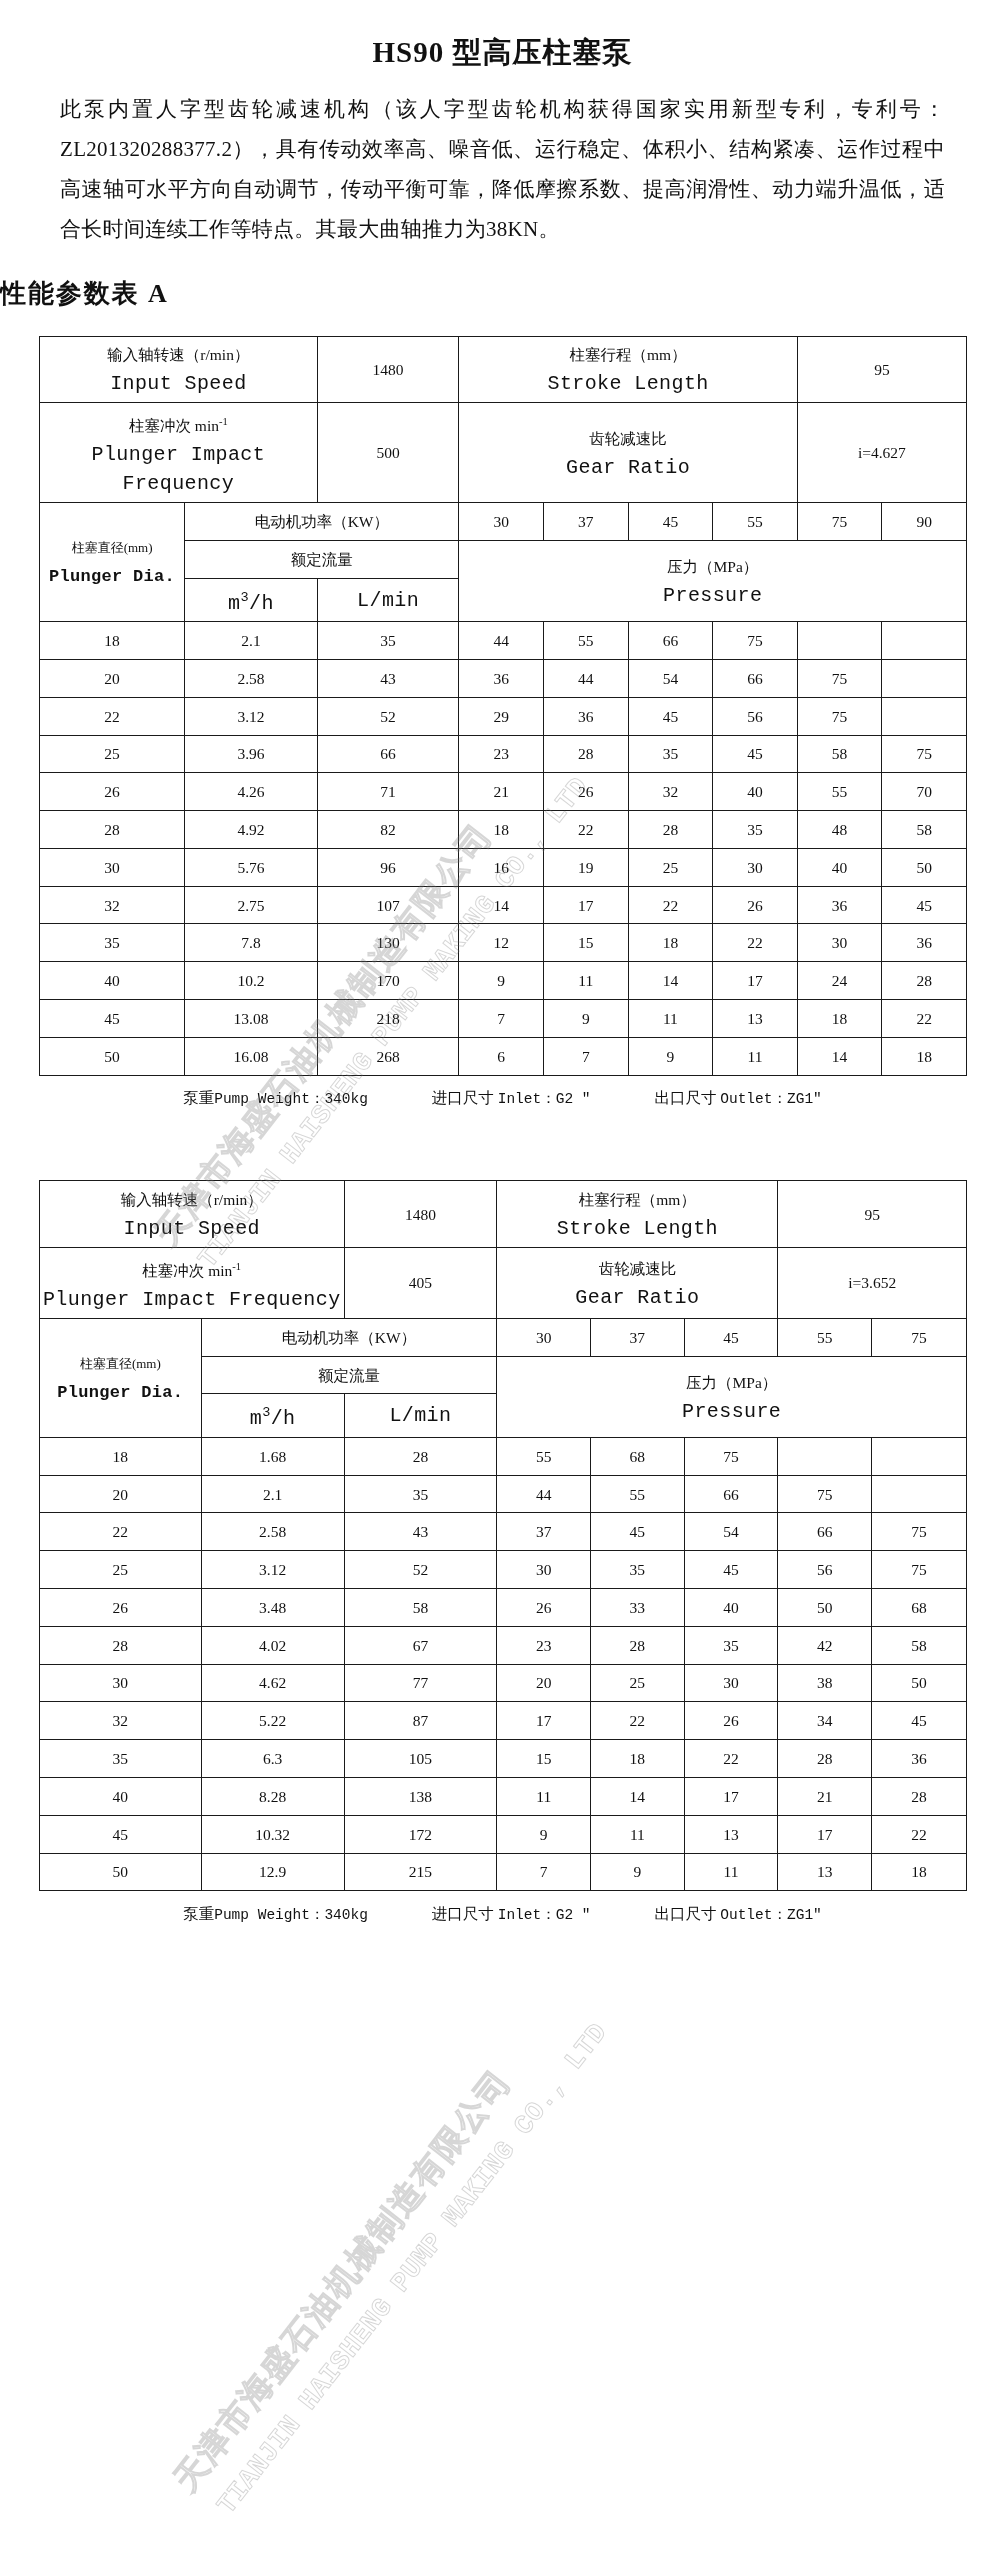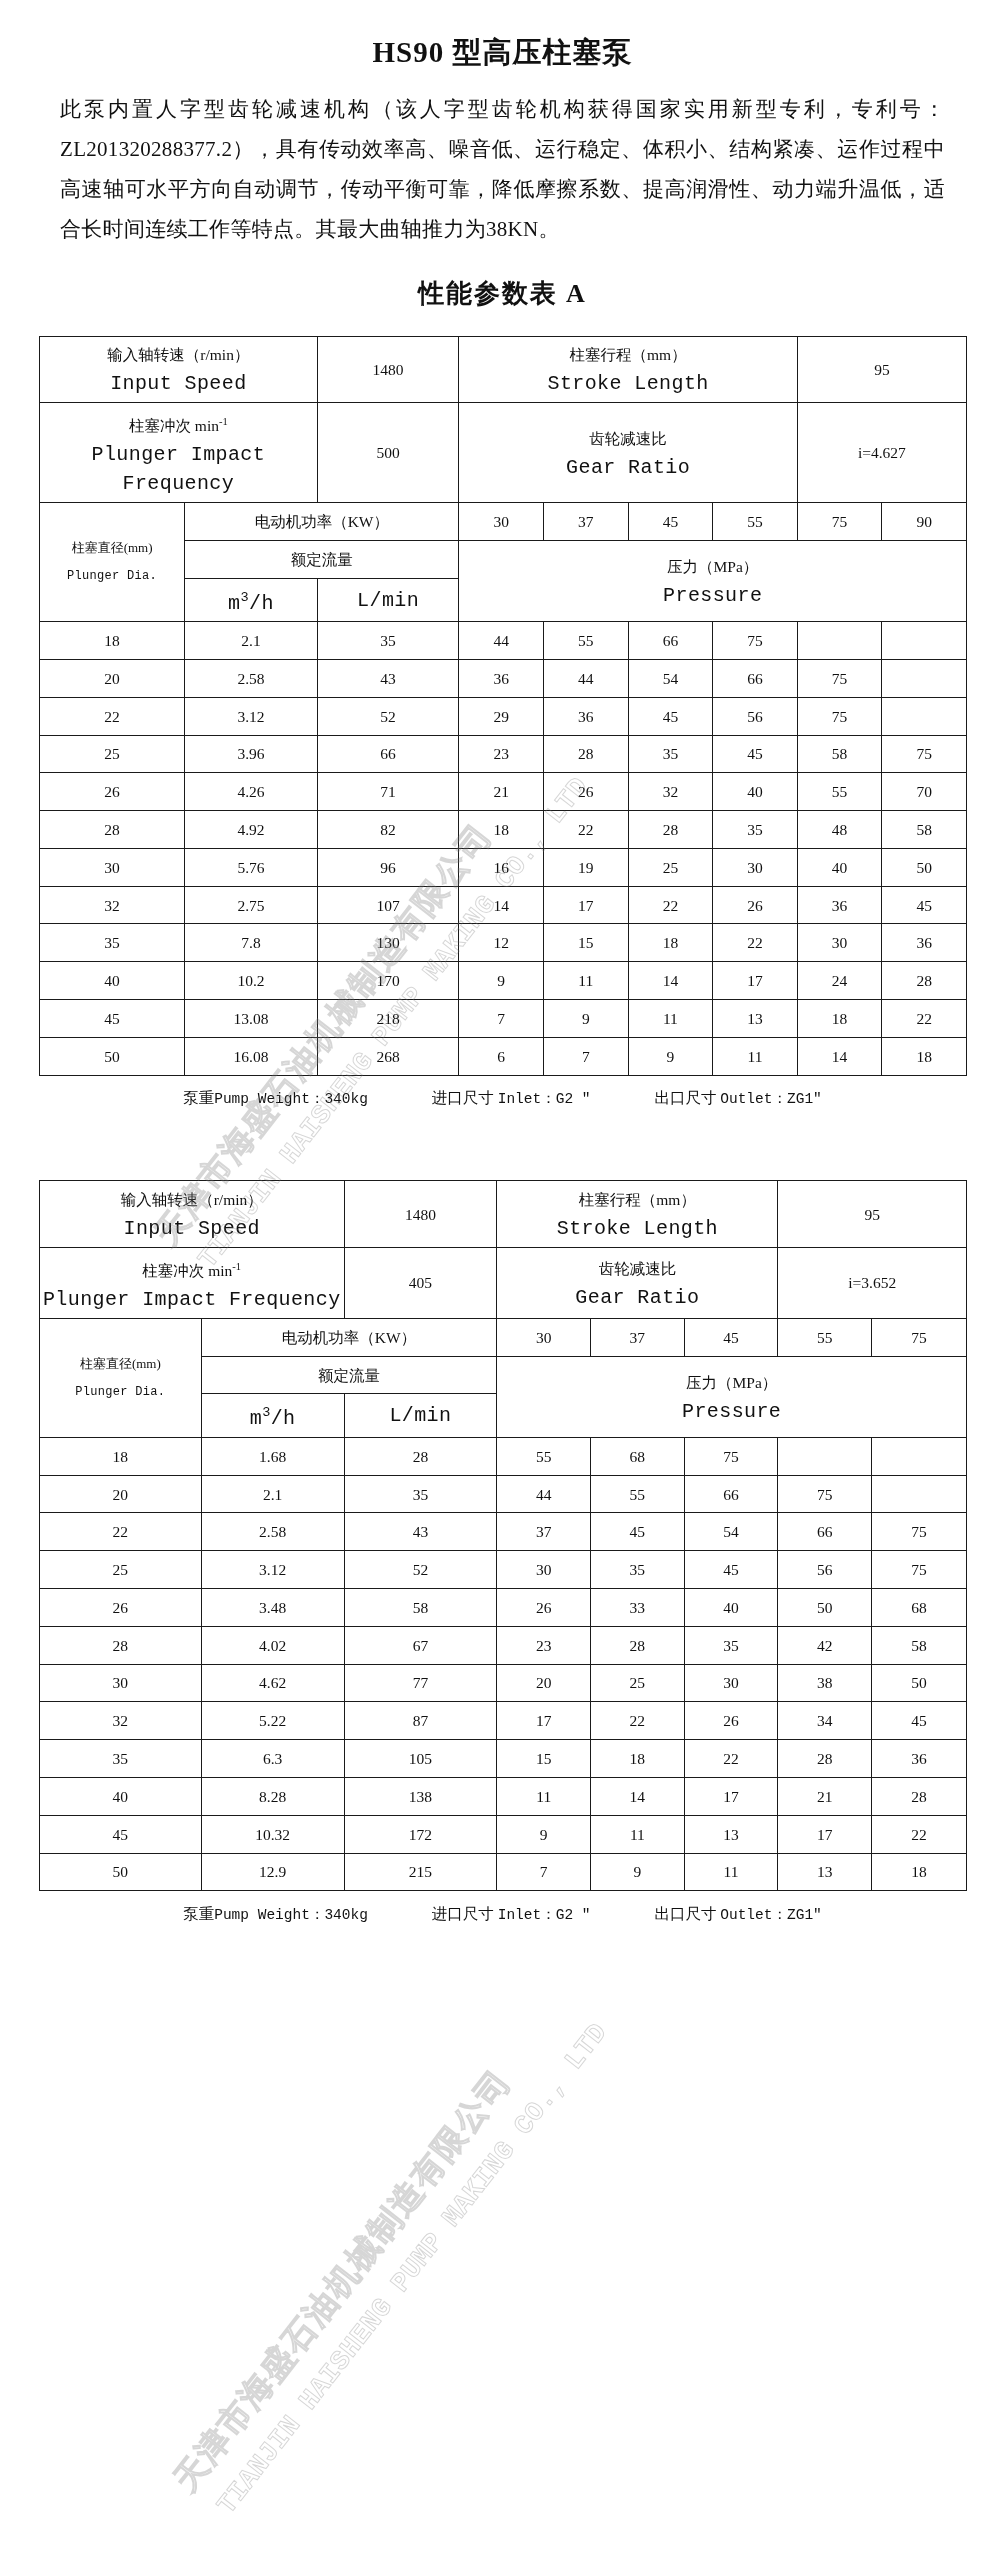--- a/index.html
+++ b/index.html
@@ -49,21 +49,20 @@
     padding:0 60px;
     font-size:21px;
     line-height:40px;
     text-align:justify;
     text-justify:inter-ideograph;
     letter-spacing:0.3px;
   }
   .intro p{margin:0;text-indent:0;}
 
   .section-title{
-    text-align:center;
     font-size:26px;
     font-weight:bold;
     letter-spacing:1.9px;
     margin:0;
     padding:27px 0 25px 0;
   }
   .section-title.b{padding-top:75px;}
 
   
   .tbl-wrap{padding:0 39px;position:relative;z-index:2;}
@@ -78,21 +77,21 @@
     border:1px solid #1a1a1a;
     text-align:center;
     vertical-align:middle;
     padding:3.9px 1.9px;
     line-height:29px;
     background:transparent;
   }
   td.hd-2line{line-height:33px;padding:7.7px 3.9px;}
   .cn{font-family:"Liberation Serif","DejaVu Serif",serif;font-size:15.5px;}
   .en{font-family:"Liberation Mono","DejaVu Sans Mono",monospace;font-size:20px;letter-spacing:0.4px;}
-  .en-sm{font-family:"Liberation Mono","DejaVu Sans Mono",monospace;font-size:12px;letter-spacing:0.3px;}
+  .en-sm{font-family:"Liberation Mono","DejaVu Sans Mono",monospace;font-size:17px;letter-spacing:0.3px;font-weight:bold;}
   .num{font-family:"Liberation Serif","DejaVu Serif",serif;font-size:15.5px;}
   .cn-sm{font-size:13px;}
   sup{font-size:0.68em;vertical-align:super;}
   .rowtall td{height:42px;}
 
   .tbl-footer{
     text-align:center;
     padding:12.6px 0 0 0;
     font-size:15.5px;
     position:relative;

